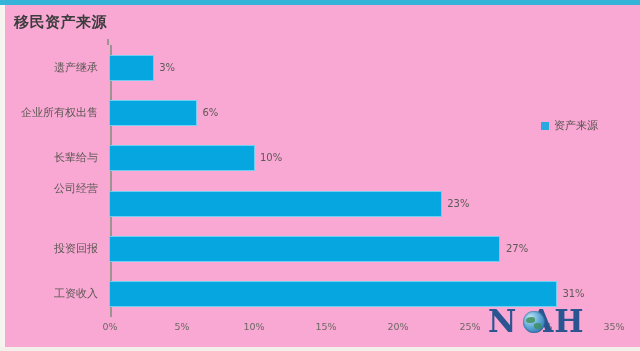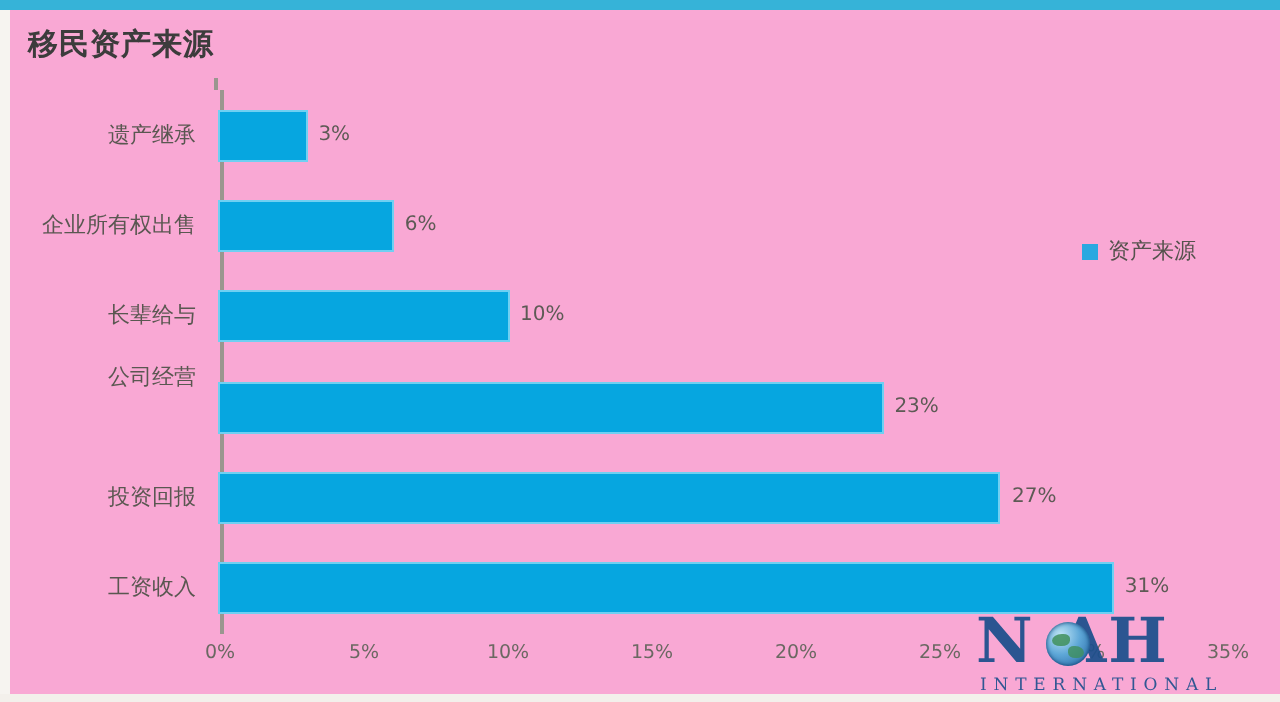--- a/index.html
+++ b/index.html
@@ -235,16 +235,15 @@
     </div>
 
   <div id="legend">
     <span id="legend-swatch" style="background: rgb(42, 168, 224);"></span>
     <span id="legend-label">资产来源</span>
   </div>
 
   <div id="watermark">
     <div id="wm-main">N   AH</div>
     <div id="wm-globe"></div>
-    <div id="wm-sub">INTERNATIONAL</div>
   </div>
 
 </div>
 
 </body></html>

